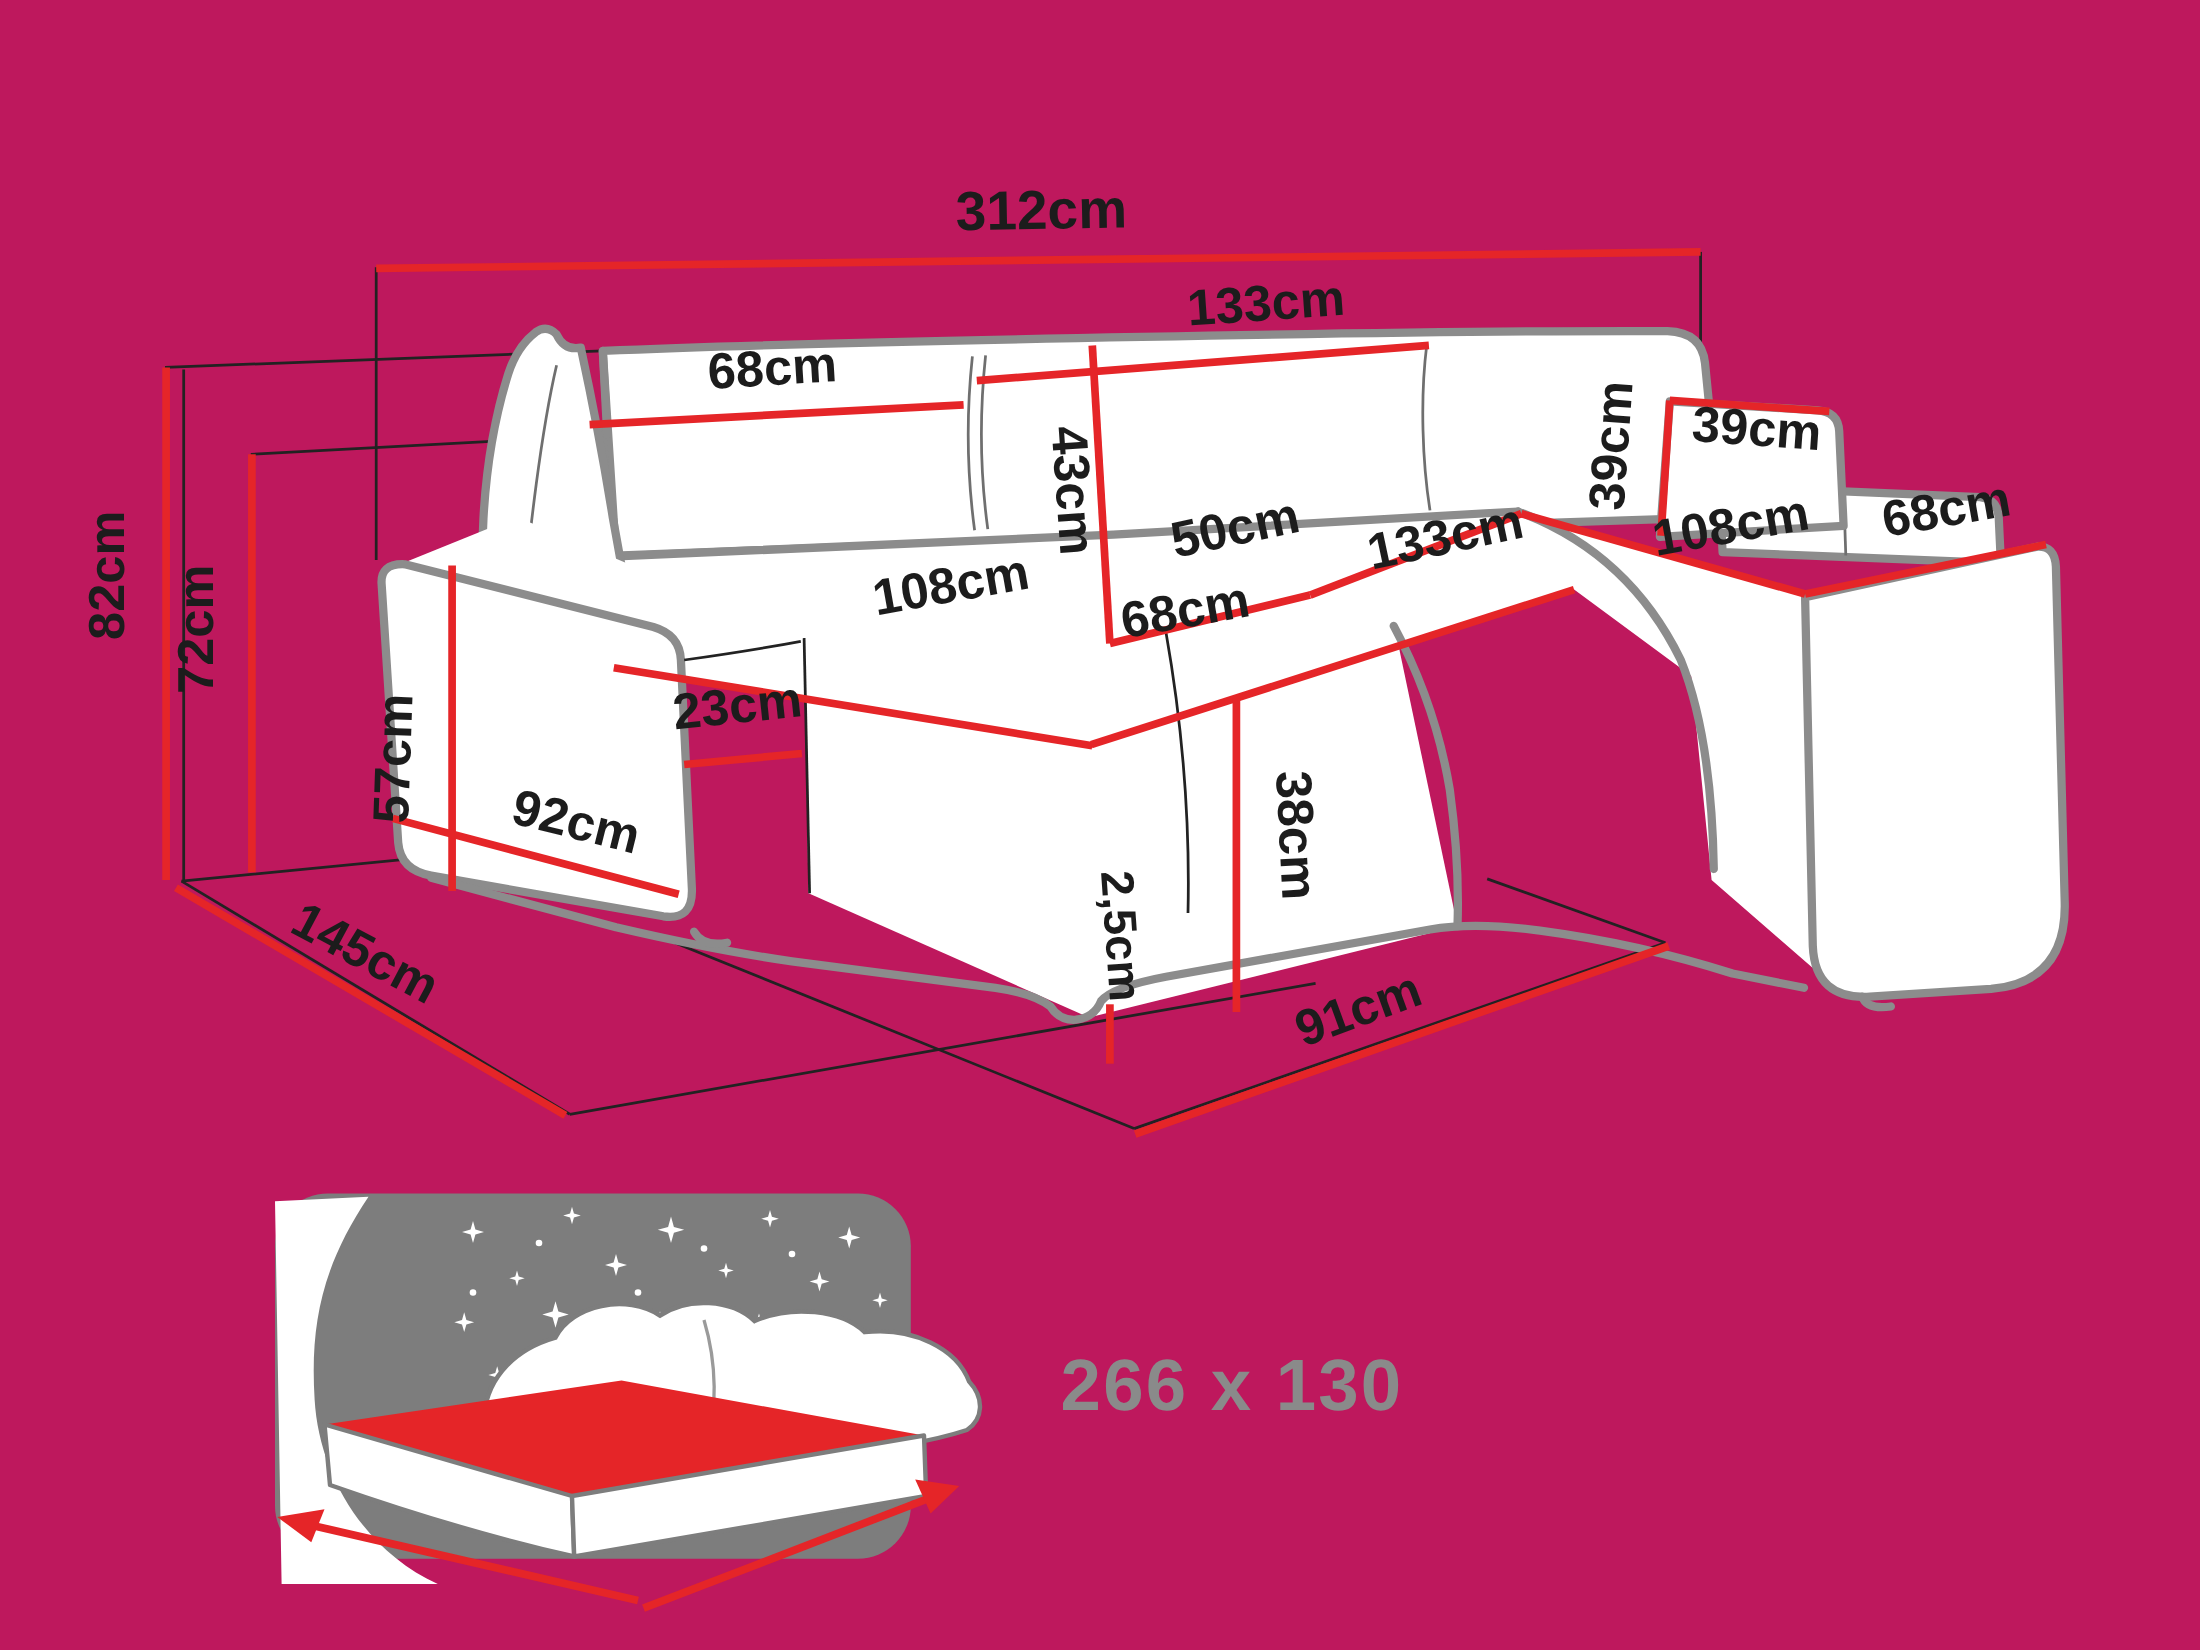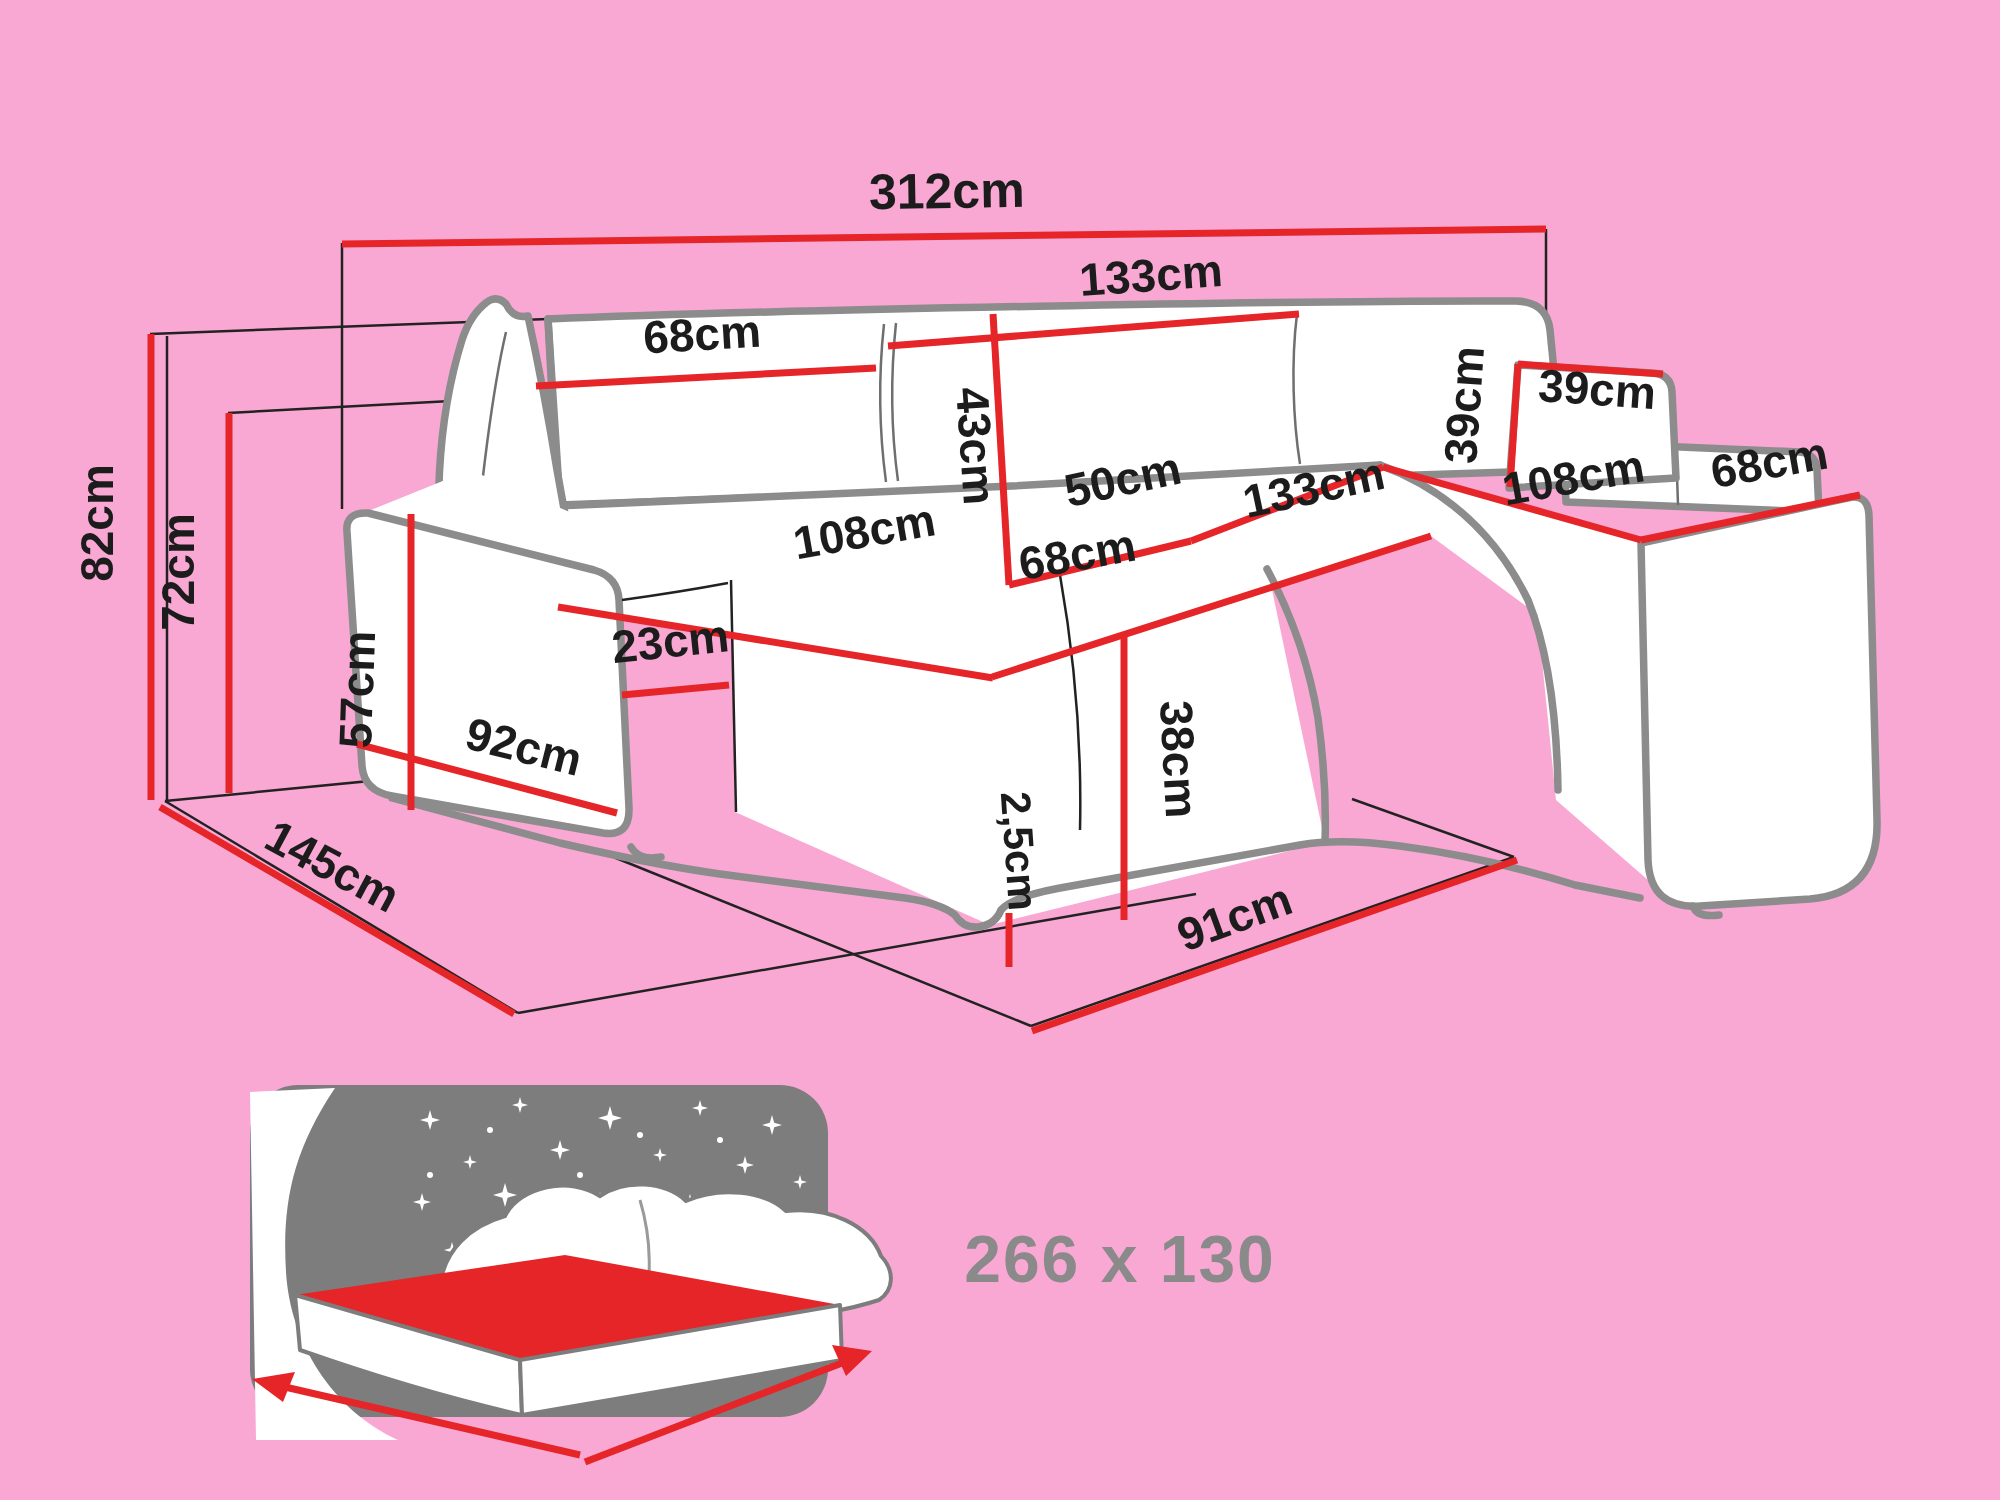--- a/index.html
+++ b/index.html
@@ -1,16 +1,16 @@
 <!DOCTYPE html>
 <html><head>
 <meta charset="utf-8">
 <style>
   html,body{margin:0;padding:0;background:#ffffff;}
-  .stage{width:2000px;height:1500px;position:relative;background:#f9a8d4;overflow:hidden;}
+  .stage{width:2000px;height:1500px;position:relative;background:#be185d;overflow:hidden;}
   svg{display:block;}
   text{font-family:"Liberation Sans", sans-serif;font-weight:bold;fill:#1c1c1c;}
   .dim{font-size:46px;}
   .dim-big{font-size:50px;}
   .dim-small{font-size:42px;}
   .sleep-label{font-size:66px;fill:#8a8a8a;letter-spacing:2px;}
   .red{stroke:#e52528;stroke-width:7;fill:none;stroke-linecap:butt;}
   .thin{stroke:#222;stroke-width:2.5;fill:none;}
   .gray{stroke:#8c8c8c;stroke-width:7.5;fill:none;stroke-linecap:round;stroke-linejoin:round;}
   .grayfill{stroke:#8c8c8c;stroke-width:7.5;fill:#ffffff;stroke-linecap:round;stroke-linejoin:round;}

